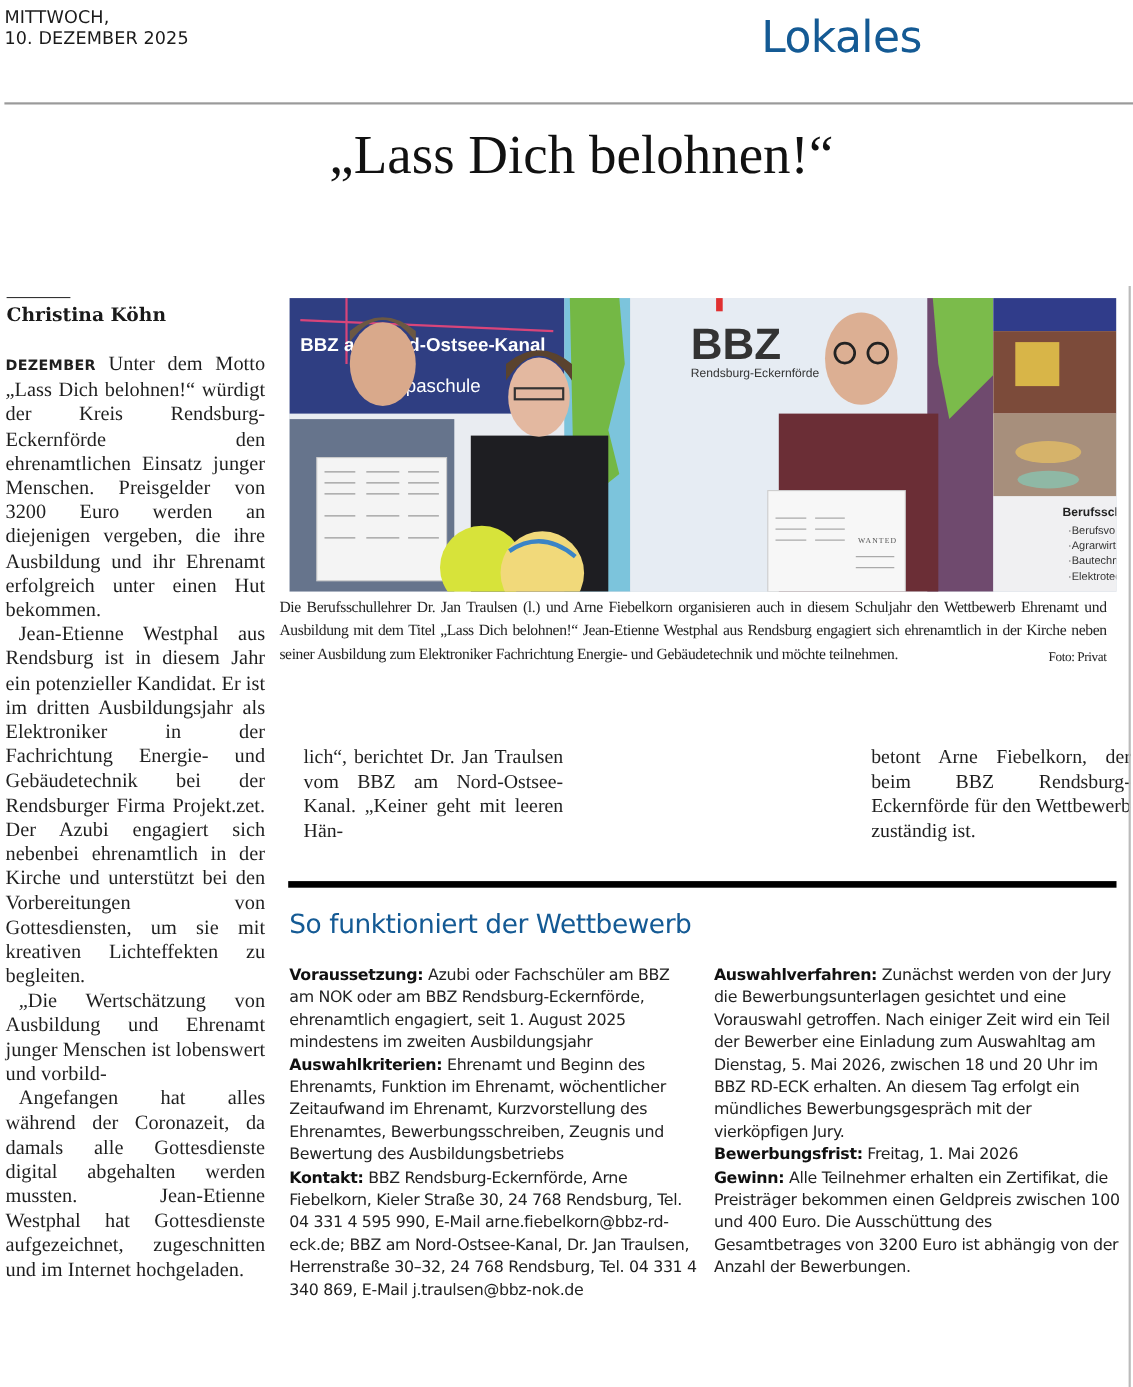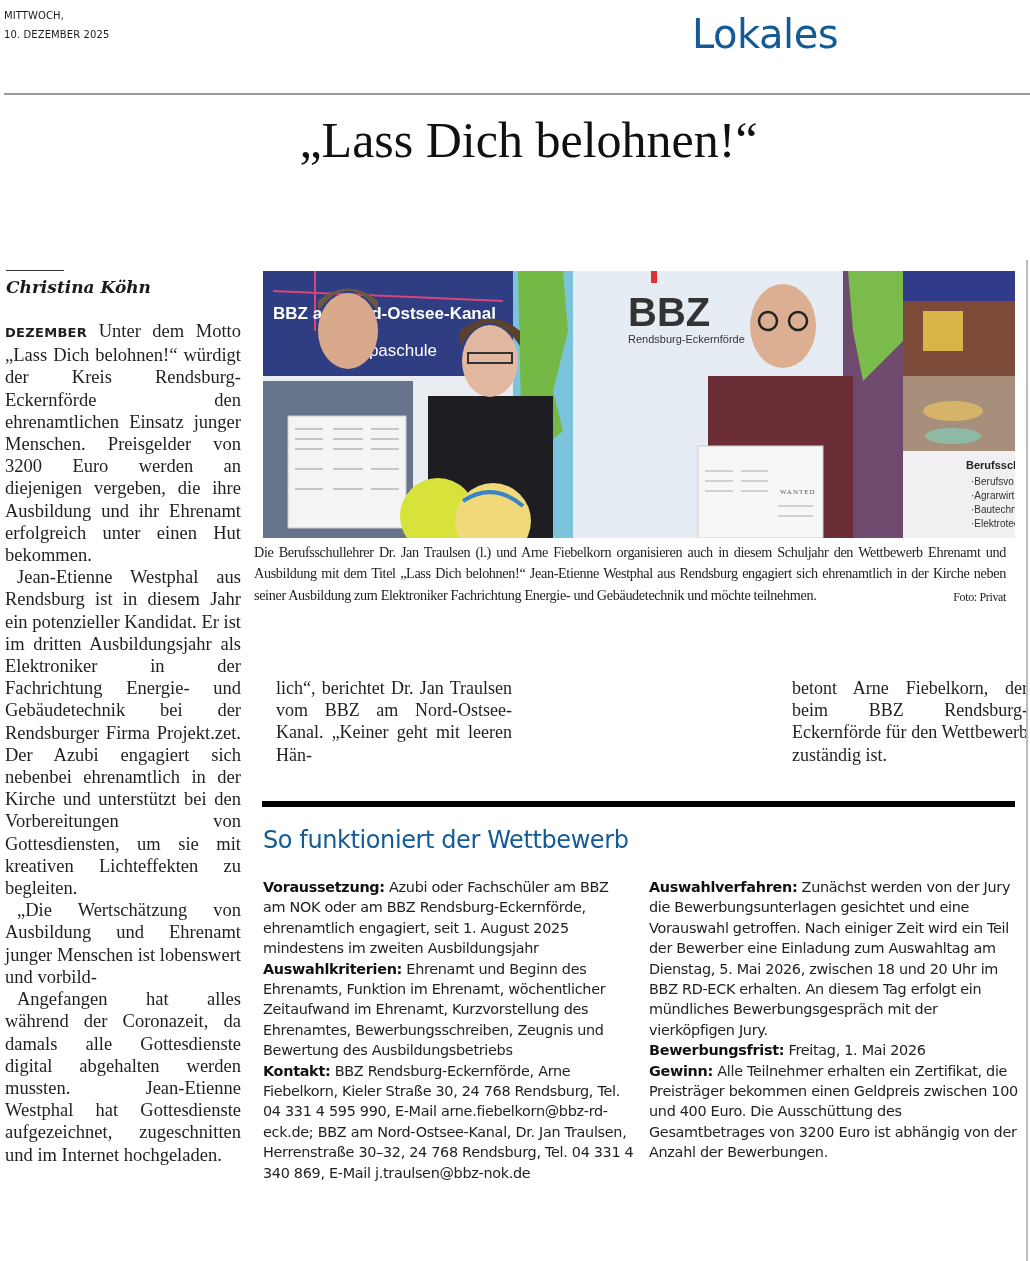--- a/index.html
+++ b/index.html
@@ -1,22 +1,22 @@
 <!DOCTYPE html>
 <html><head>
 <meta charset="utf-8">
 <style>
   html, body { margin: 0; padding: 0; background: #ffffff; }
   body { width: 1030px; height: 1261px; position: relative; overflow: hidden; color: #1a1a1a; }
-  .date { position: absolute; left: 4px; top: 6px; font-family: "DejaVu Sans", sans-serif; font-size: 10px; line-height: 19px; letter-spacing: 0.1px; color: #1a1a1a; }
+  .date { position: absolute; left: 4px; top: 6px; font-family: "DejaVu Sans", sans-serif; font-size: 16px; line-height: 19px; letter-spacing: 0.1px; color: #1a1a1a; }
   .ressort { position: absolute; left: 692px; top: 10px; font-family: "DejaVu Sans", sans-serif; font-size: 40px; line-height: 48px; color: #145a94; letter-spacing: -0.5px; }
   .topline { position: absolute; left: 4px; top: 93px; width: 1026px; height: 2px; background: #9a9a9a; }
   .headline { position: absolute; left: 0; top: 112px; width: 1007px; text-align: center; font-family: "Liberation Serif", serif; font-size: 50px; line-height: 56px; color: #111; font-weight: normal; padding-left: 25px; }
   .authorline { position: absolute; left: 6px; top: 270px; width: 58px; height: 1px; background: #333; }
-  .author { position: absolute; left: 6px; top: 276px; font-family: "DejaVu Serif", serif; font-style: italic; font-weight: bold; font-size: 17px; line-height: 22px; color: #1a1a1a; }
+  .author { position: absolute; left: 6px; top: 276px; font-family: "DejaVu Serif", serif; font-weight: bold; font-size: 17px; line-height: 22px; color: #1a1a1a; }
   .col-left { position: absolute; left: 5px; top: 320px; width: 236px; font-family: "Liberation Serif", serif; font-size: 18.5px; line-height: 22.2px; text-align: justify; color: #1f1f1f; hyphens: manual; }
   .col-left p { margin: 0; text-indent: 12px; }
   .col-left p.first { text-indent: 0; }
   .dateline { font-family: "DejaVu Sans", sans-serif; font-weight: bold; font-size: 13px; letter-spacing: 0.3px; }
   .photo { position: absolute; left: 263px; top: 271px; width: 752px; height: 267px; overflow: hidden; background: #d8dde6; }
   .photo svg { display: block; }
   .caption { position: absolute; left: 254px; top: 542px; width: 752px; font-family: Liberation Serif, serif; font-size: 14.2px; line-height: 21.3px; color: #222; text-align: justify; letter-spacing: -0.35px; }
   .credit { float: right; font-size: 12px; margin-left: 10px; margin-top: 2px; }
   .cols3 { position: absolute; top: 677px; left: 276px; width: 752px; display: flex; justify-content: space-between; font-family: "Liberation Serif", serif; font-size: 18px; line-height: 22.2px; color: #1f1f1f; }
   .cols3 div { width: 236px; text-align: justify; }

